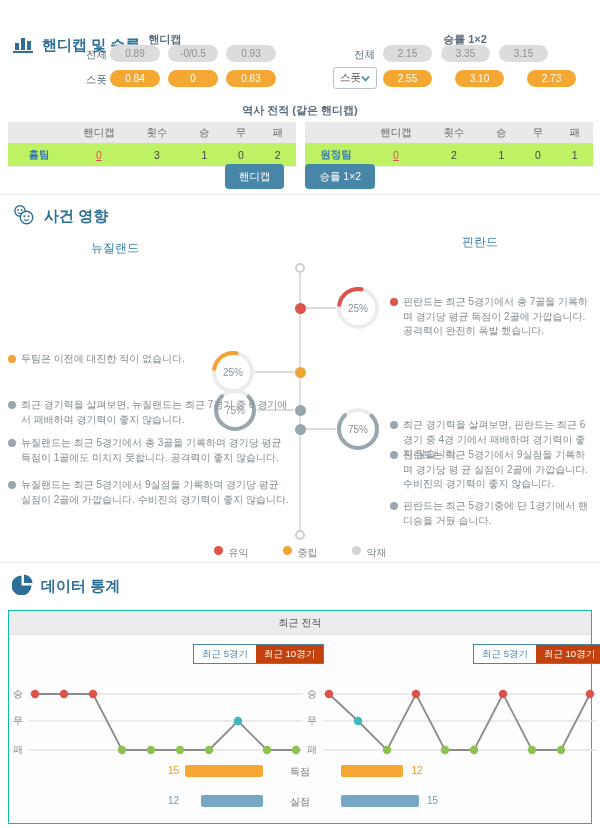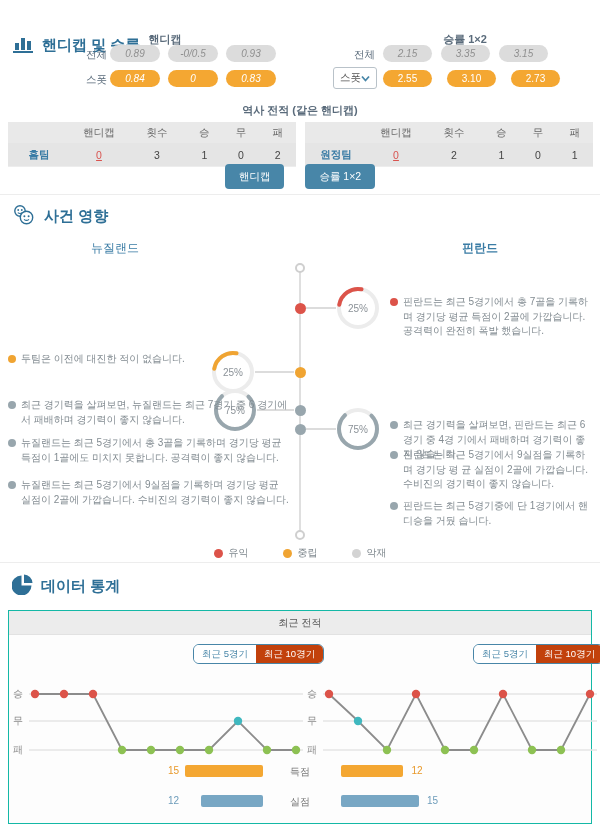--- a/index.html
+++ b/index.html
@@ -7,64 +7,64 @@
   body { font-family:"Liberation Sans","DejaVu Sans",sans-serif; color:#555; }
   #root { position:relative; width:600px; height:828px; background:#fff; overflow:hidden; }
   .abs { position:absolute; }
 
   
   .sec-title { display:flex; align-items:center; gap:8px; font-size:15px; font-weight:bold; color:#2e6f96; }
 
   
   .pill-row { display:flex; }
   .pill { display:flex; align-items:center; justify-content:center; font-size:10px; border-radius:9px; }
-  .pill.gray { background:#dcdcdc; color:#8f8f8f;font-style:italic; }
+  .pill.gray { background:#dcdcdc; color:#8f8f8f; }
   .pill.orange { background:#f4a732; color:#fff; }
   .odds-label { font-size:10.5px; color:#5a6b7b; text-align:right; }
   .group-head { font-size:11px; font-weight:bold; color:#5a6b7b; text-align:center; }
 
   
   .dropdown { display:flex; align-items:center; justify-content:space-between; background:#fff;
               border:1px solid #b9c2c9; border-radius:3px; padding:0 6px; font-size:10.5px; color:#555; }
 
   
   .htable { display:grid; grid-template-columns:62px 58px 58px 1fr 1fr 1fr; font-size:10.5px; }
   .htable .hcell { display:flex; align-items:center; justify-content:center; height:21px;
                    background:#e9e9e9; color:#666; }
   .htable .dcell { display:flex; align-items:center; justify-content:center; height:24px;
-                   background:#e5e5e5; color:#444; border-bottom:1px solid #ededed; }
+                   background:#bef264; color:#444; border-bottom:1px solid #ededed; }
   .htable .team { color:#3a7ca5; font-weight:bold; }
   .htable .hc-red { color:#d9534f; text-decoration:underline; }
   .btn-blue { display:flex; align-items:center; justify-content:center; height:25px; padding:0 14px;
               background:#4886a8; color:#fff; font-size:10.5px; border-radius:4px; border:none; cursor:pointer; }
 
   
   .team-name { font-size:12px; color:#3a7ca5; text-align:center; width:160px; }
   .tl-line { width:2px; background:#dfdfdf; }
   .tl-end { width:10px; height:10px; border-radius:50%; background:#fff; border:2px solid #cfcfcf; }
   .tl-dot { width:11px; height:11px; border-radius:50%; }
   .conn { height:2px; background:#dcdcdc; }
   .c-positive { background:#dc5349; }
   .c-neutral  { background:#f0a432; }
   .c-negative { background:#98a6ad; }
   .evt-item { position:absolute; font-size:10px; line-height:1.45; color:#828b91; }
   .evt-item .bullet { position:absolute; left:0; top:3px; width:8px; height:8px; border-radius:50%; }
   .evt-item .txt { display:block; padding-left:13px; }
   .legend { display:flex; gap:34px; font-size:10px; color:#7d868c; }
-  .legend .li { display:flex; align-items:center; gap:6px; }
+  .legend .li { display:flex; gap:6px; }
   .legend .dot { width:9px; height:9px; border-radius:50%; }
   .donut-box { position:absolute; }
   .donut-box .pct { position:absolute; left:0; top:0; width:100%; height:100%;
                     display:flex; align-items:center; justify-content:center; font-size:10px; color:#8b9298; }
 
   
   .panel { background:#fdfdfd; border:1px solid #14b8a6; }
   .panel-head { height:24px; background:#ececec; display:flex; align-items:center; justify-content:center;
                 font-size:10px; color:#555; border-bottom:1px solid #e2e2e2; }
-  .toggle { display:flex; height:20px; font-size:9.5px; border:1px solid #4886a8; border-radius:6px; overflow:hidden; }
+  .toggle { display:flex; height:20px; font-size:9.5px; border:1px solid #4886a8; border-radius:0; overflow:hidden; }
   .toggle .tbtn { display:flex; align-items:center; justify-content:center; padding:0 8px; cursor:pointer; white-space:nowrap; }
   .toggle .tbtn.off { background:#fff; color:#4886a8; }
   .toggle .tbtn.on  { background:#c2410c; color:#fff; }
   .axis-label { font-size:10px; color:#8a8a8a; width:18px; text-align:center; }
   .gbar { height:12px; border-radius:2px; }
   .gbar.orange { background:#f4a732; }
   .gbar.blue { background:#78a7c4; }
   .gval { font-size:10px; }
   .gval.orange { color:#e8992a; }
   .gval.blue { color:#6d9cba; }
@@ -92,42 +92,42 @@
   <div class="abs group-head" style="left:405px; top:32px; width:120px;">승률 1×2</div>
 
   <div class="abs odds-label" style="left:60px; top:48px; width:47px;">전체</div>
   <div class="abs pill-row" style="left:110px; top:45px; gap:8px;" id="hc-row-0">
       <span class="pill gray" style="width: 50px; height: 17px;">0.89</span>
       <span class="pill gray" style="width: 50px; height: 17px;">-0/0.5</span>
       <span class="pill gray" style="width: 50px; height: 17px;">0.93</span>
     </div>
 
   <div class="abs odds-label" style="left:60px; top:73px; width:47px;">스폿</div>
-  <div class="abs pill-row" style="left:110px; top:70px; gap:8px;font-style:italic;" id="hc-row-1">
+  <div class="abs pill-row" style="left:110px; top:70px; gap:8px;" id="hc-row-1">
       <span class="pill orange" style="width: 50px; height: 17px;">0.84</span>
       <span class="pill orange" style="width: 50px; height: 17px;">0</span>
       <span class="pill orange" style="width: 50px; height: 17px;">0.83</span>
     </div>
 
   <div class="abs odds-label" style="left:328px; top:48px; width:47px;">전체</div>
   <div class="abs pill-row" style="left:383px; top:45px; gap:9px;" id="wr-row-0">
       <span class="pill gray" style="width: 49px; height: 17px;">2.15</span>
       <span class="pill gray" style="width: 49px; height: 17px;">3.35</span>
       <span class="pill gray" style="width: 49px; height: 17px;">3.15</span>
     </div>
 
   <div class="abs dropdown" style="left:333px; top:67px; width:44px; height:22px;">
     <span>스폿</span>
     <span>
       <svg width="9" height="7" viewBox="0 0 9 7">
           <polyline points="1,1.5 4.5,5.5 8,1.5" fill="none" stroke="#4886a8" stroke-width="1.8"></polyline>
         </svg>
     </span>
   </div>
-  <div class="abs pill-row" style="left:383px; top:70px; gap:15px;" id="wr-row-1">
+  <div class="abs pill-row" style="left:383px; top:70px; gap:23px;" id="wr-row-1">
       <span class="pill orange" style="width: 49px; height: 17px;">2.55</span>
       <span class="pill orange" style="width: 49px; height: 17px;">3.10</span>
       <span class="pill orange" style="width: 49px; height: 17px;">2.73</span>
     </div>
 
   <div class="abs group-head" style="left:200px; top:103px; width:200px;">역사 전적 (같은 핸디캡)</div>
 
   <div class="abs htable" style="left:8px; top:122px; width:288px;" id="htable-0">
       <div class="hcell"></div>
       <div class="hcell">핸디캡</div>
@@ -175,21 +175,21 @@
           <circle cx="14.5" cy="13.5" r="6.2" fill="#fff" stroke="#2e6f96" stroke-width="1.4"></circle>
           <circle cx="12.4" cy="12.3" r="1" fill="#2e6f96"></circle>
             <circle cx="16.6" cy="12.3" r="1" fill="#2e6f96"></circle>
           <path d="M12 15.3 Q14.5 17.4 17 15.3" fill="none" stroke="#2e6f96" stroke-width="1.1"></path>
         </svg>
       </span>
       <span>사건 영향</span>
     </div>
 
     <div class="abs team-name" style="left:35px; top:44px;">뉴질랜드</div>
-    <div class="abs team-name" style="left:400px; top:44px;font-weight:bold;">핀란드</div>
+    <div class="abs team-name" style="left:400px; top:38px;">핀란드</div>
 
     <div class="abs tl-line" style="left:299px; top:74px; height:265px;"></div>
     <div class="abs tl-end" style="left:295px; top:67px;"></div>
     <div class="abs tl-end" style="left:295px; top:334px;"></div>
 
     <div id="event-layer">
         <div class="abs tl-dot c-positive" style="left: 294.5px; top: 106.5px;"></div>
         <div class="abs conn" style="left: 306px; width: 30px; top: 111px;"></div>
         <div class="donut-box" style="left: 336px; top: 90px; width: 44px; height: 44px;"><svg width="44" height="44" viewBox="0 0 44 44">
             <circle cx="22" cy="22" r="19" fill="#fff" stroke="#ececec" stroke-width="4"></circle>

